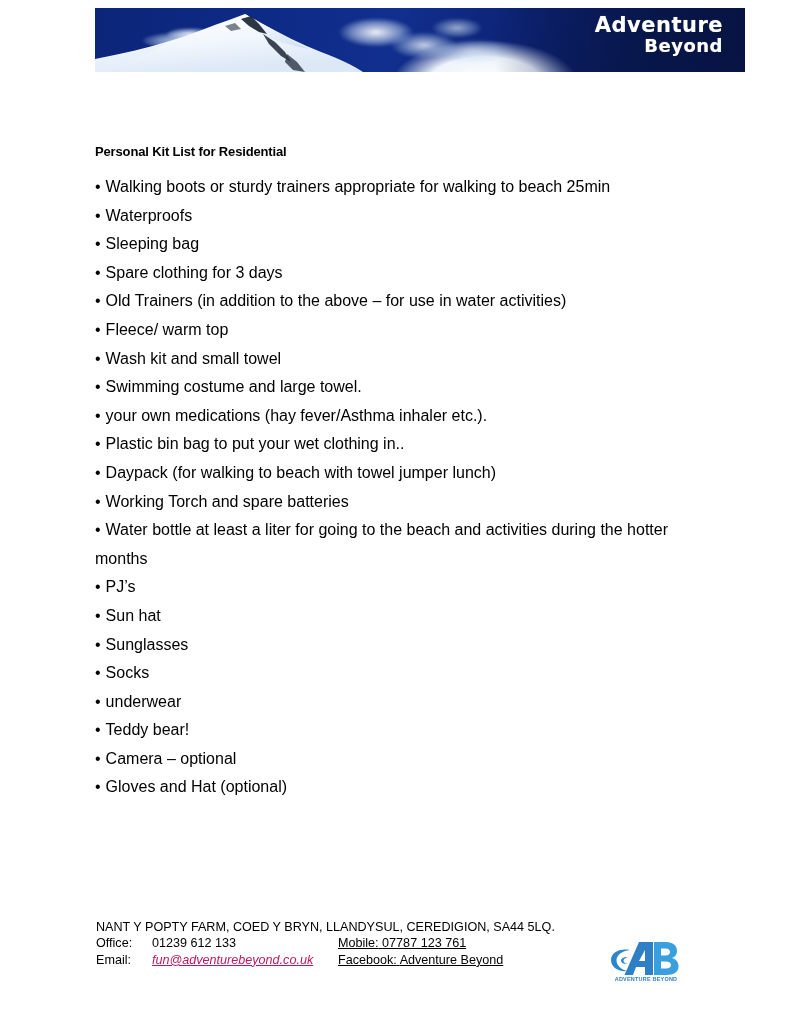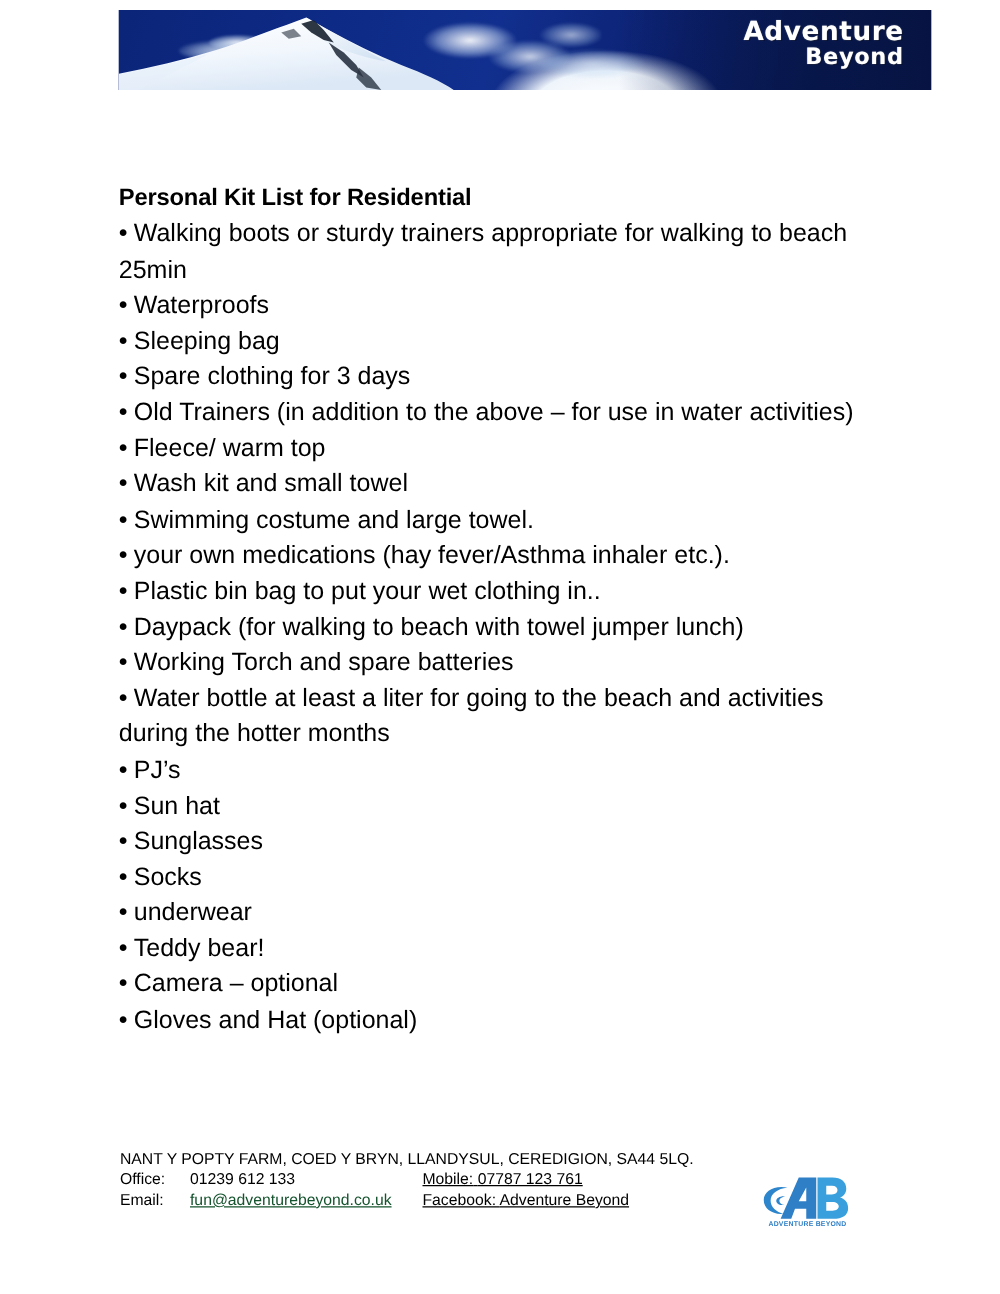--- a/index.html
+++ b/index.html
@@ -94,32 +94,32 @@
     text-shadow: 0 0 1px rgba(255,255,255,.5), 1px 1px 0 rgba(0,0,0,.35);
   }
   .banner-title .l1 { display: block; font-size: 21px; }
   .banner-title .l2 { display: block; font-size: 18px; }
 
   
   .doc-title {
     position: absolute;
     left: 95px;
     top: 135px;
-    font-size: 19px;
+    font-size: 13px;
     font-weight: bold;
     letter-spacing: -0.15px;
   }
   .kit-list {
     position: absolute;
     left: 95px;
     top: 173px;
     width: 600px;
   }
   .kit-item {
-    font-size: 20px;
+    font-size: 16px;
     line-height: 28.6px;
     white-space: normal;
   }
   .kit-item .bullet {
     display: inline;
     margin-right: 5px;
   }
 
   
   .footer {
@@ -132,22 +132,23 @@
   .footer .addr { white-space: nowrap; }
   .footer .row { position: relative; height: 16.4px; white-space: nowrap; }
   .footer .lbl { display: inline-block; width: 56px; }
   .footer .right-col {
     position: absolute;
     left: 242px;
     top: 0;
     text-decoration: underline;
   }
   .footer a, .footer .link {
-    color: #14532d;
+    color: #be185d;
     text-decoration: underline;
+    font-style: italic;
   }
 
   
   .logo {
     position: absolute;
     left: 608px;
     top: 935px;
     width: 76px;
     height: 48px;
   }

